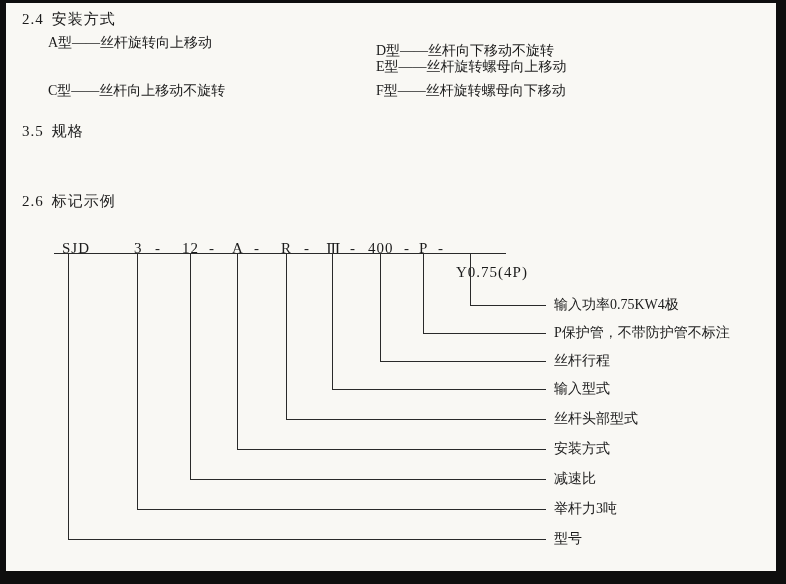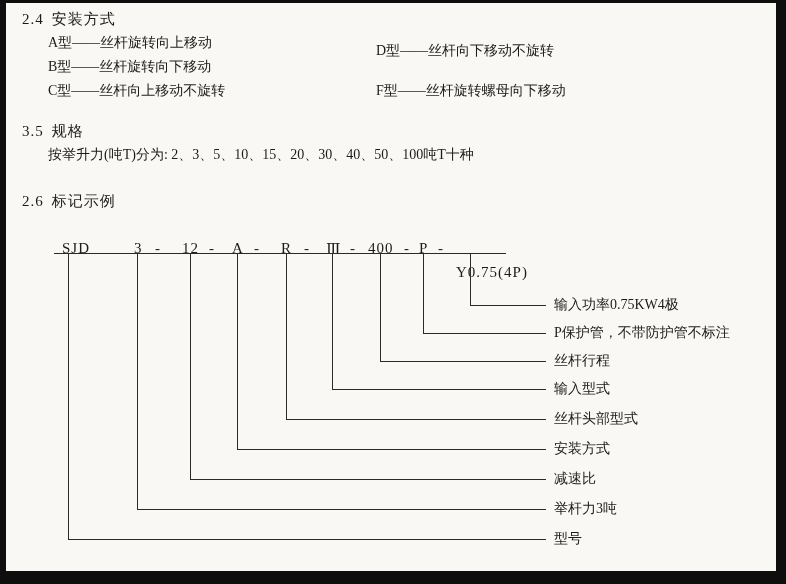--- a/index.html
+++ b/index.html
@@ -52,28 +52,27 @@
 <body>
 
 <div class="page">
 
   <div class="abs heading" style="left:16px; top:7px;">
     <span class="sec-num">2.4</span><span>安装方式</span>
   </div>
 
   <div class="abs body-text" style="left:42px; top:31px;">A型——丝杆旋转向上移动</div>
   <div class="abs body-text" style="left:370px; top:31px;margin-top:8px;">D型——丝杆向下移动不旋转</div>
-  <div class="abs body-text" style="left:42px; top:55px;">B型——丝杆旋转向下移动</div>
+  <div class="abs body-text" style="left:370px; top:55px;">E型——丝杆旋转螺母向上移动</div>
   <div class="abs body-text" style="left:42px; top:79px;">C型——丝杆向上移动不旋转</div>
   <div class="abs body-text" style="left:370px; top:79px;">F型——丝杆旋转螺母向下移动</div>
 
   <div class="abs heading" style="left:16px; top:119px;">
     <span class="sec-num">3.5</span><span>规格</span>
   </div>
-  <div class="abs body-text" style="left:42px; top:143px;">按举升力(吨T)分为: 2、3、5、10、15、20、30、40、50、100吨T十种</div>
 
   <div class="abs heading" style="left:16px; top:189px;">
     <span class="sec-num">2.6</span><span>标记示例</span>
   </div>
 
   <div class="abs" style="left:0; top:227px; width:786px; height:20px;">
     <span class="code-seg" style="left:56px;">SJD</span>
     <span class="code-seg" style="left:128px;">3</span>
     <span class="code-seg" style="left:149px;">-</span>
     <span class="code-seg" style="left:176px;">12</span>

